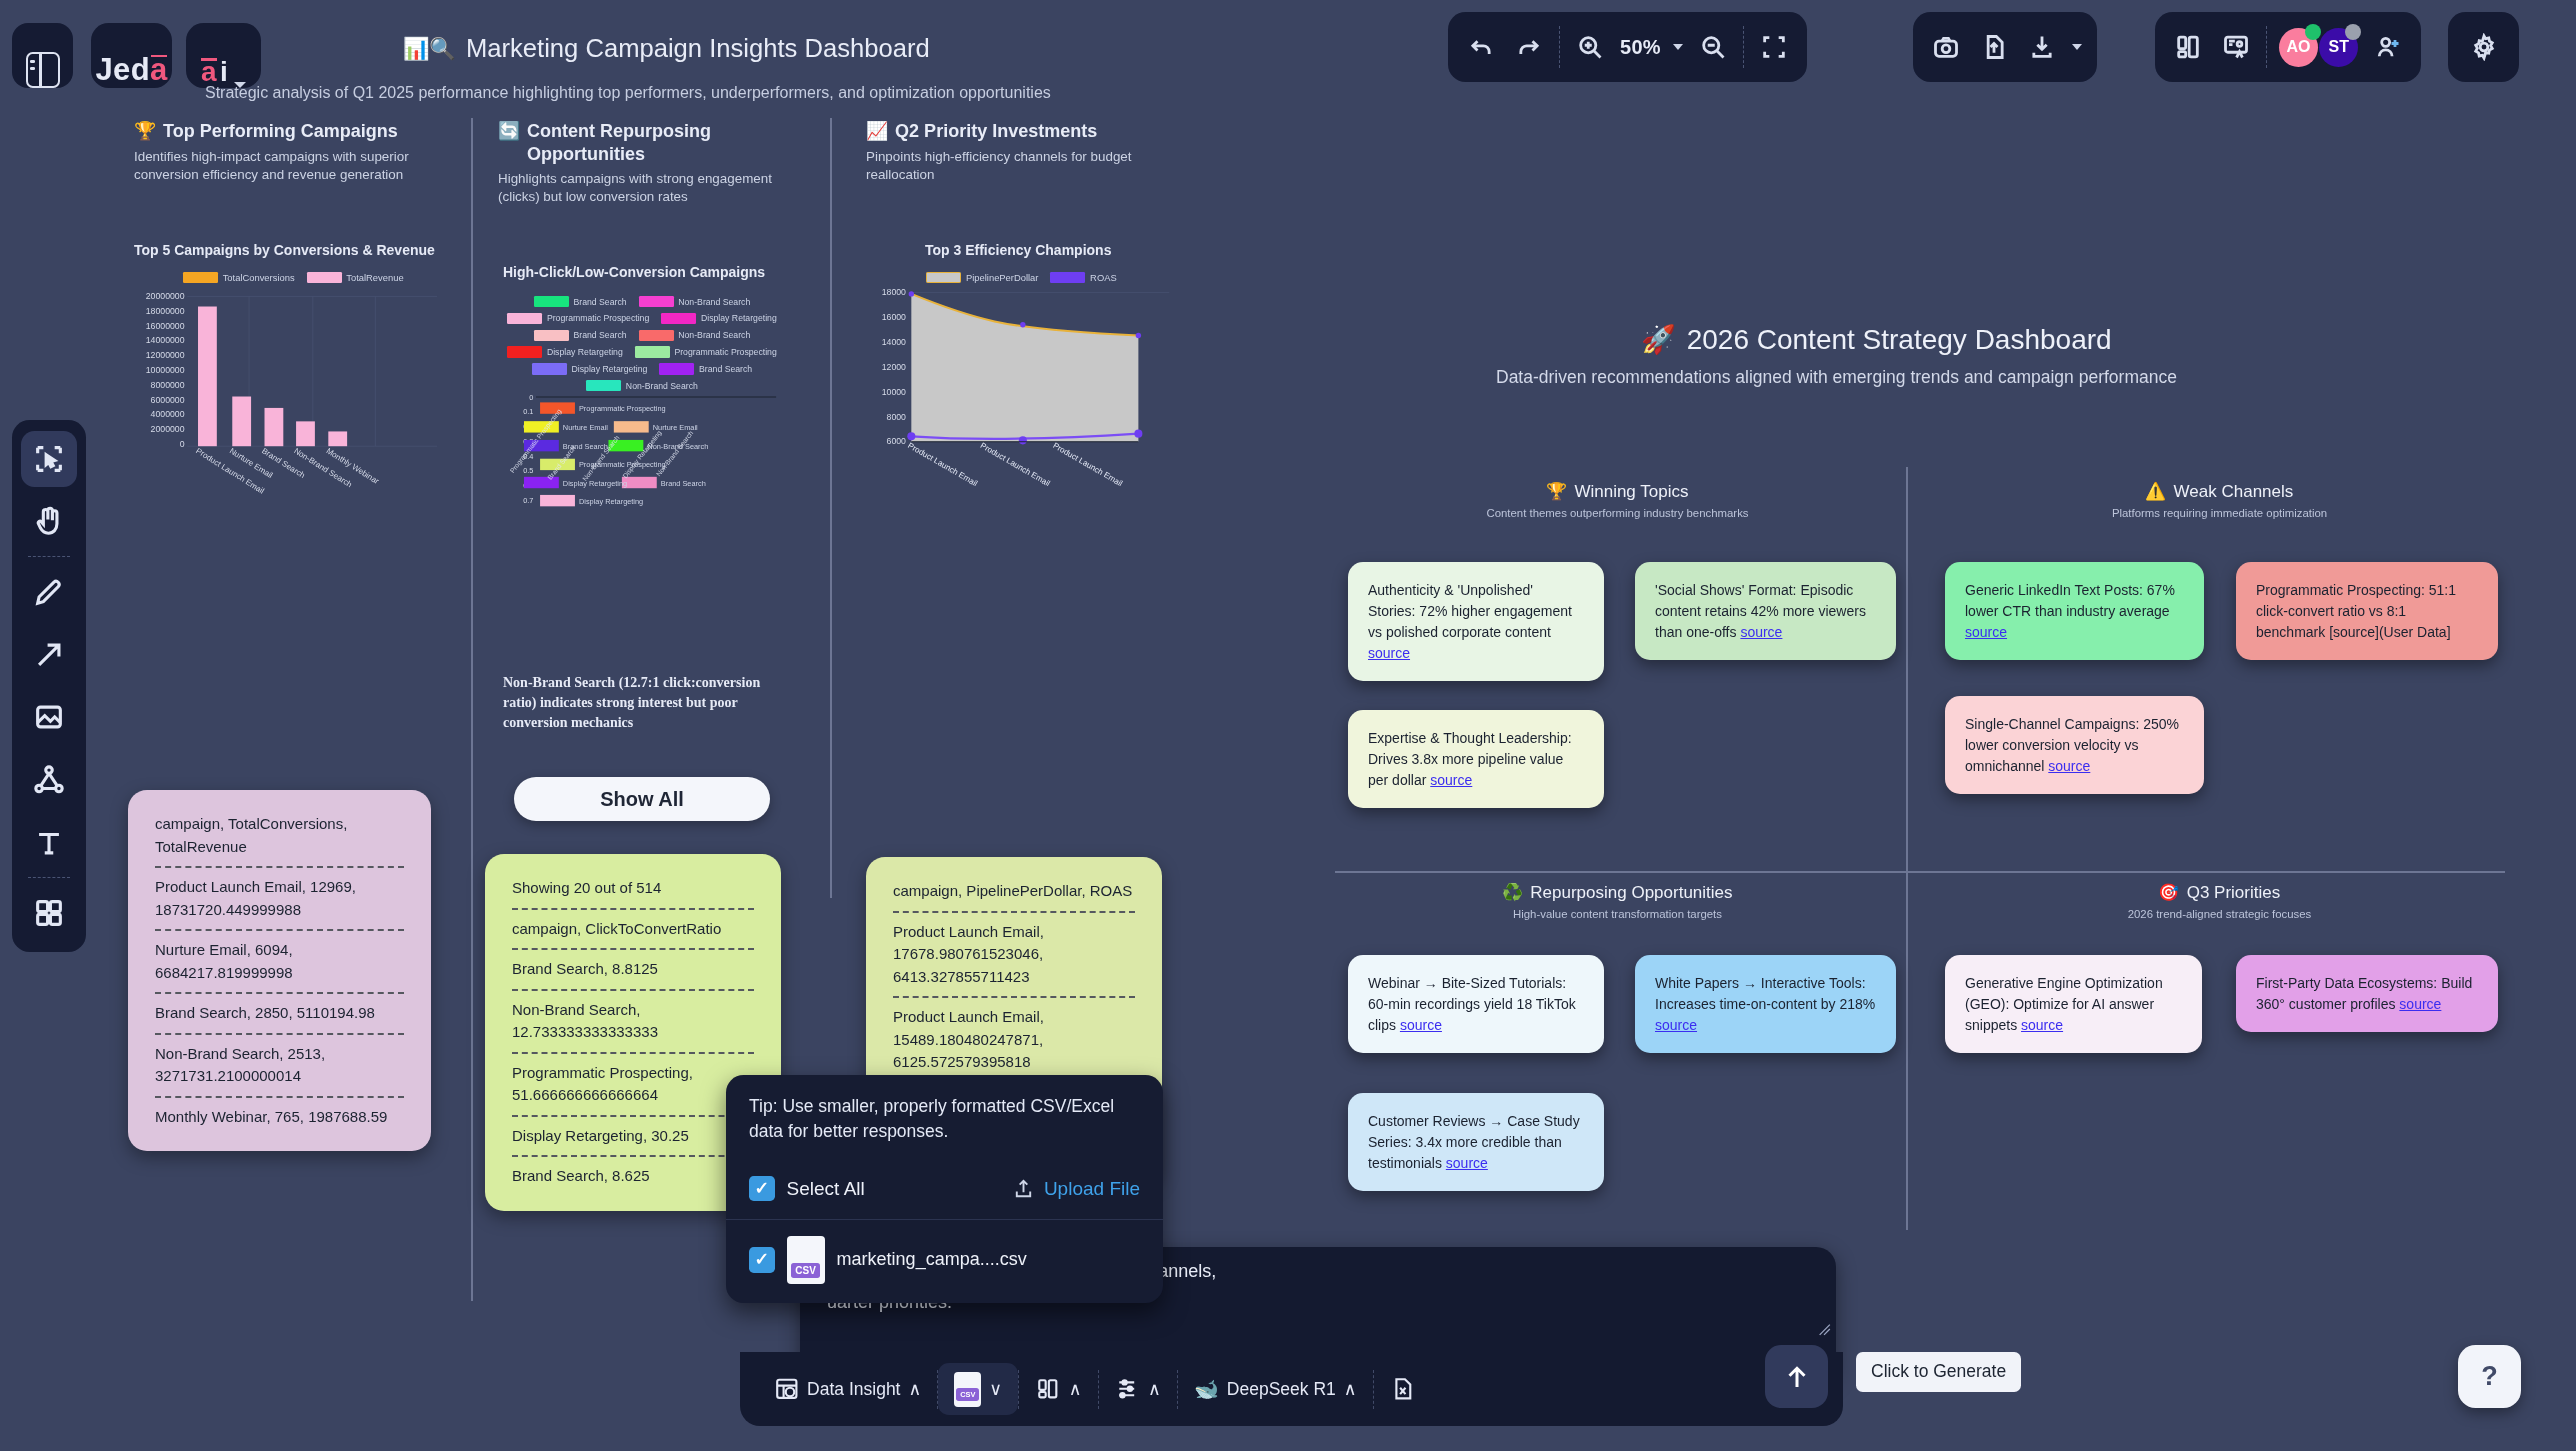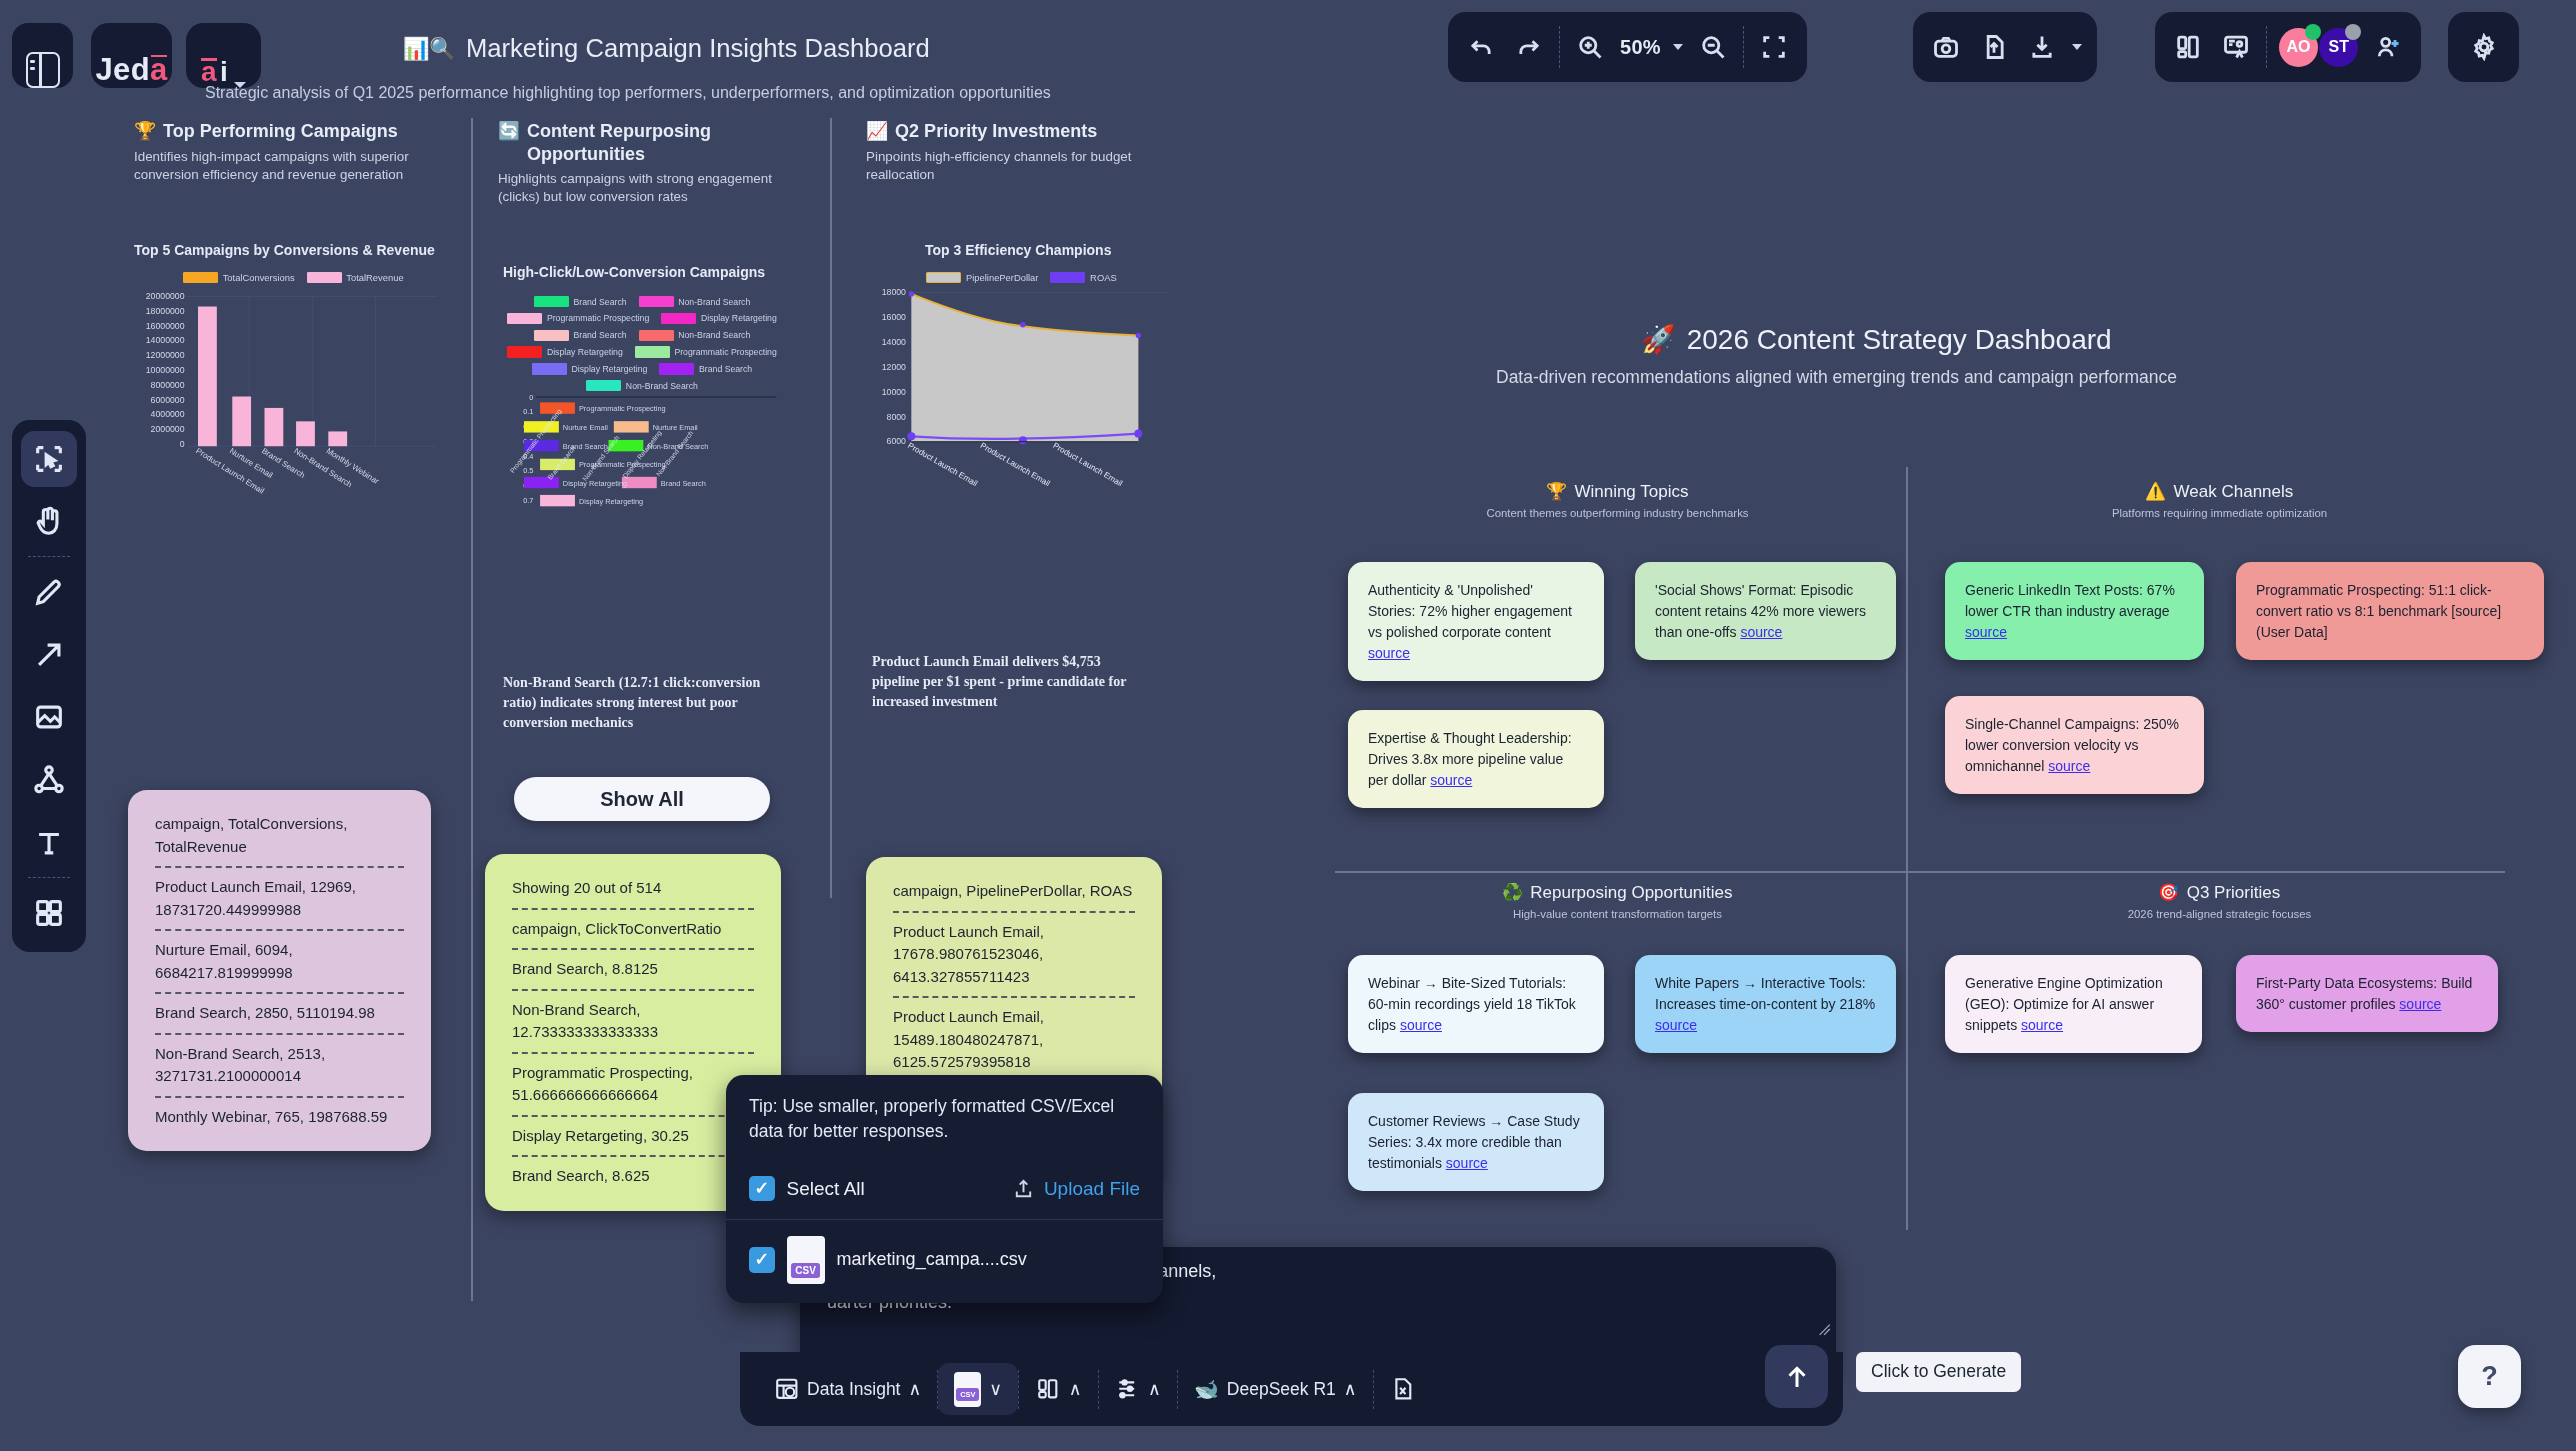--- a/index.html
+++ b/index.html
@@ -566,21 +566,20 @@
         </g>
         <line x1="66" y1="236" x2="404" y2="236" stroke="#1c2331" stroke-width="1.5"></line>
         <g font-size="12" fill="#e3e8f5" font-family="Liberation Sans, sans-serif">
           <text transform="translate(60,244) rotate(30)">Product Launch Email</text>
           <text transform="translate(168,244) rotate(30)">Product Launch Email</text>
           <text transform="translate(276,244) rotate(30)">Product Launch Email</text>
         </g>
       </svg>
     </div>
 
-    <div class="narr" style="position:absolute;left:872px;top:551px;width:269px;">Product Launch Email delivers $4,753 pipeline per $1 spent - prime candidate for increased investment</div>
 
     <div class="note lime2" style="position:absolute;left:866px;top:756px;width:296px;">
       <div>campaign, PipelinePerDollar, ROAS</div>
       <div class="hr"></div>
       <div>Product Launch Email, 17678.980761523046, 6413.327855711423</div>
       <div class="hr"></div>
       <div>Product Launch Email, 15489.180480247871, 6125.572579395818</div>
       <div class="hr"></div>
       <div>Product Launch Email, 14744.930849278282, 6554.118999664317</div>
     </div>
@@ -614,21 +613,21 @@
     <div style="position:absolute; left:1937px; top:380px; width:565px;">
       <div class="rd-sec-h">
         <span>⚠️</span>
         <span>Weak Channels</span>
       </div>
       <div class="rd-sec-d">Platforms requiring immediate optimization</div>
     </div>
     <div class="card" style="position:absolute;left:1945px;top:461px;width:259px;background:#86efac;">
       <span>Generic LinkedIn Text Posts: 67% lower CTR than industry average </span><a href="#">source</a>
     </div>
-    <div class="card" style="position:absolute;left:2236px;top:461px;width:308px;background:#f09a97;">
+    <div class="card" style="position:absolute;left:2236px;top:461px;width:262px;background:#f09a97;">
       <span>Programmatic Prospecting: 51:1 click-convert ratio vs 8:1 benchmark [source](User Data]</span>
     </div>
     <div class="card" style="position:absolute;left:1945px;top:595px;width:259px;background:#fbd3d6;">
       <span>Single-Channel Campaigns: 250% lower conversion velocity vs omnichannel </span><a href="#">source</a>
     </div>
 
     <div style="position:absolute; left:1335px; top:781px; width:565px;">
       <div class="rd-sec-h">
         <span>♻️</span>
         <span>Repurposing Opportunities</span>

